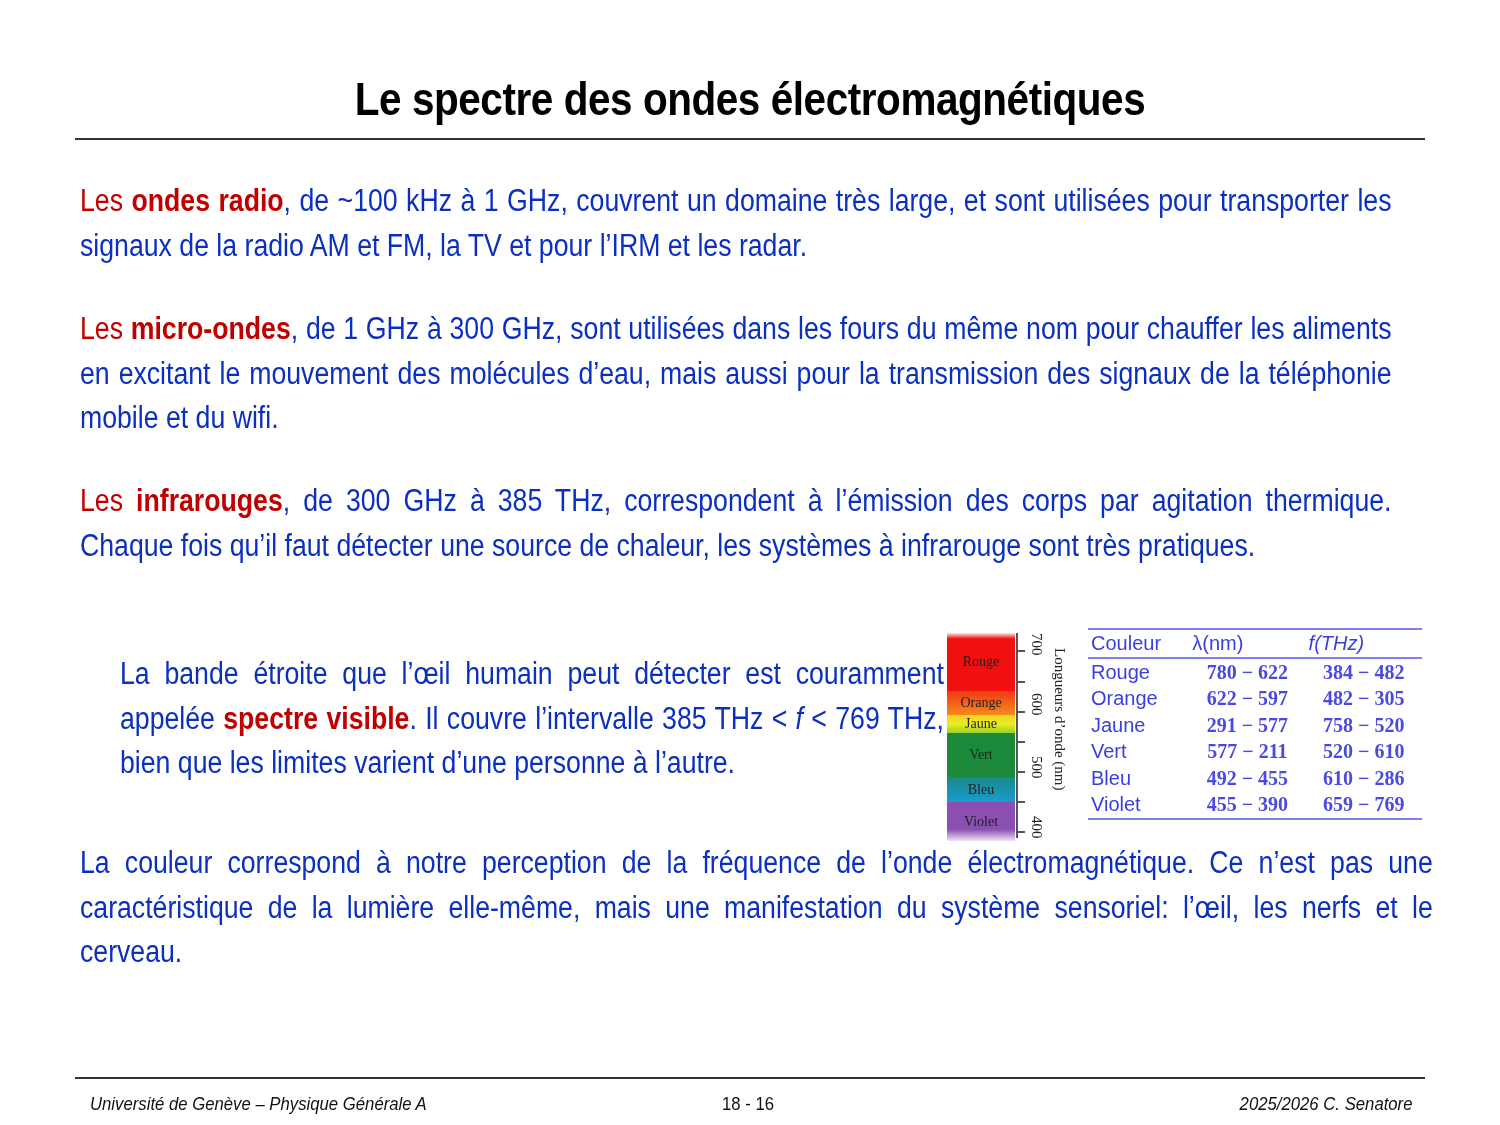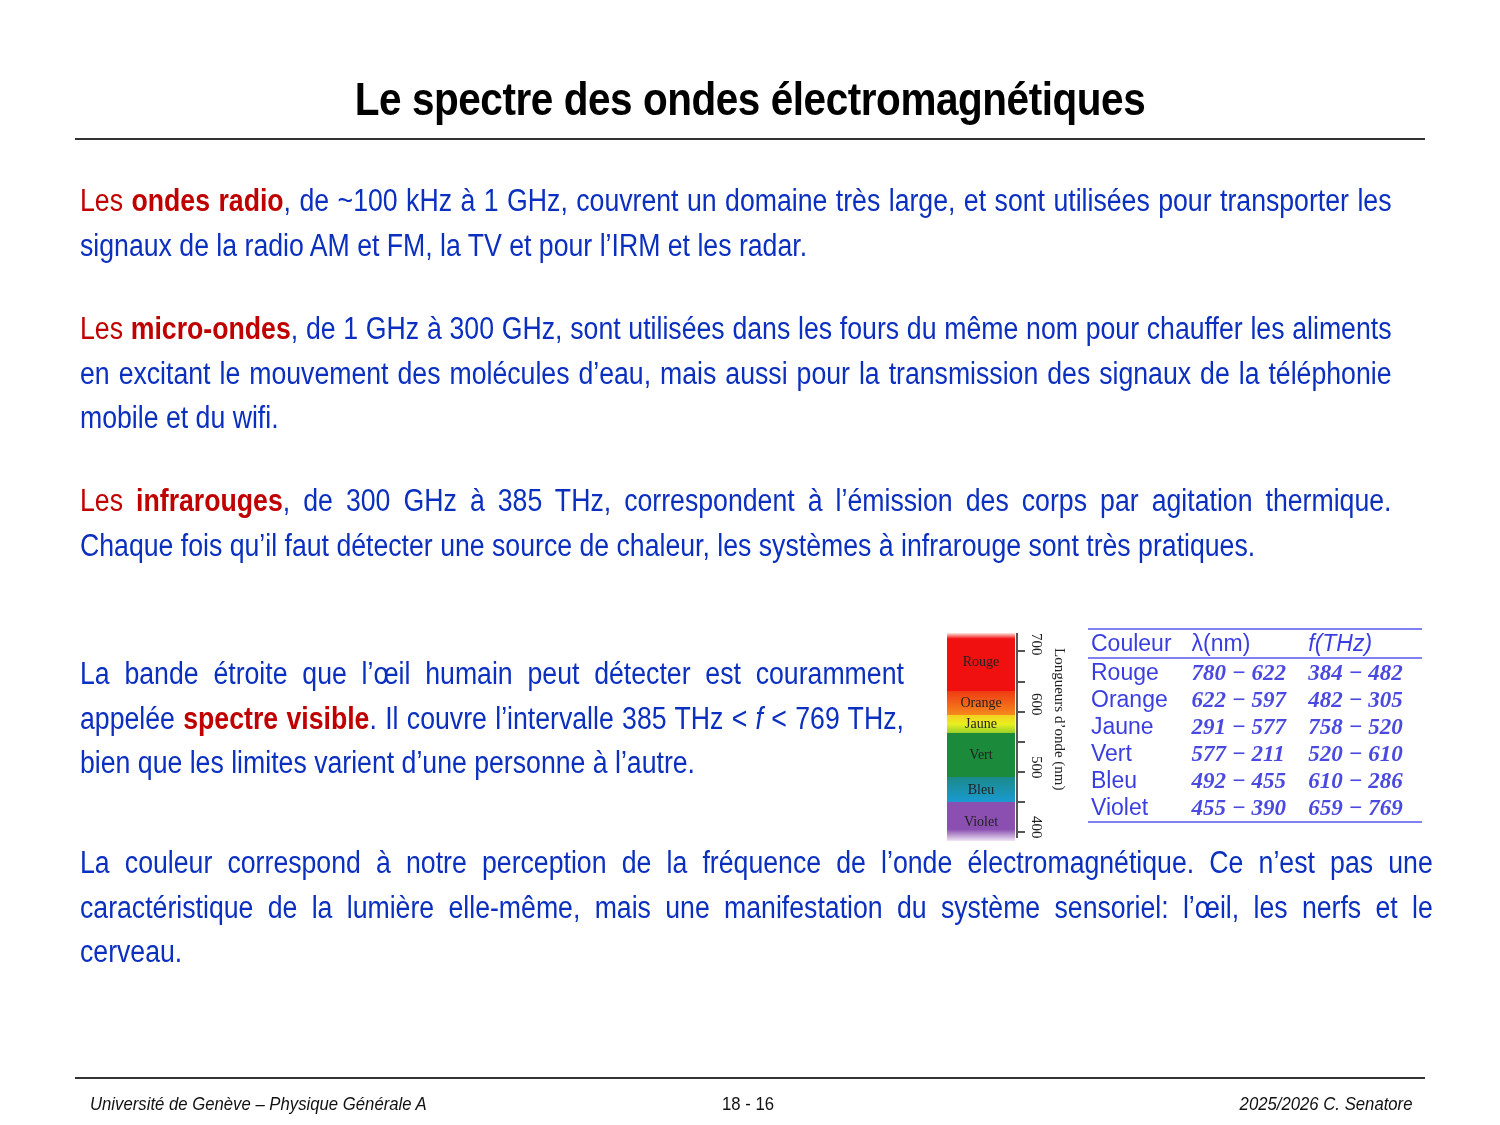--- a/index.html
+++ b/index.html
@@ -14,40 +14,40 @@
     position: absolute; left: 80px; color: #0b2fbf; font-size: 31px; line-height: 44.5px;
     text-align: justify; text-align-last: left;
   }
   .para .inner { display: block; transform: scaleX(0.86); transform-origin: left top; }
   .red { color: #c00000; }
   .b { font-weight: bold; }
   .i { font-style: italic; }
   #p1 { top: 179px; width: 1525px; }
   #p2 { top: 307px; width: 1525px; }
   #p3 { top: 479px; width: 1525px; }
-  #p4 { top: 652px; width: 958px; }
+  #p4 { top: 652px; width: 958px; margin-left: 40px; }
   #p5 { top: 841px; width: 1573px; }
 
   
   .spectrum { position: absolute; left: 947px; top: 633px; width: 72px; height: 208px; }
   .band { position: absolute; left: 0; width: 68px; display: flex; align-items: center; justify-content: center;
     font-family: "Liberation Serif", serif; font-size: 14px; color: #222; }
   .axis { position: absolute; left: 1016px; top: 633px; width: 2px; height: 205px; background: #555; }
   .tick { position: absolute; left: 1016px; width: 9px; height: 1.5px; background: #555; }
   .tick-label { position: absolute; left: 1025px; font-family: "Liberation Serif", serif; font-size: 15px; color: #222;
     transform: rotate(90deg); transform-origin: left top; }
   .axis-title { position: absolute; left: 1068px; top: 648px; font-family: "Liberation Serif", serif; font-size: 15px; color: #222;
     transform: rotate(90deg); transform-origin: left top; white-space: nowrap; }
 
   
   .ctable { position: absolute; left: 1088px; top: 628px; width: 334px; border-collapse: collapse; }
-  .ctable th, .ctable td { padding: 0 3px; height: 26.5px; color: #3a3ee0; font-size: 23px; white-space: nowrap; }
+  .ctable th, .ctable td { padding: 0 3px; height: 26.5px; color: #3a3ee0; font-size: 20px; white-space: nowrap; }
   .ctable th { font-family: "Liberation Sans", sans-serif; font-weight: normal; border-top: 2px solid #8080f0; border-bottom: 2px solid #8080f0; height: 27px; }
   .ctable td.name { font-family: "Liberation Sans", sans-serif; text-align: left; }
-  .ctable td.num { font-family: "Liberation Serif", serif; font-weight: bold; text-align: left; color: #4a4ae0; font-style: italic; }
+  .ctable td.num { font-family: "Liberation Serif", serif; font-weight: bold; text-align: center; color: #4a4ae0; }
   .ctable tr:last-child td { border-bottom: 2px solid #8080f0; }
 
   .foot-rule { position: absolute; left: 75px; top: 1077px; width: 1350px; height: 2px; background: #333; }
   .foot { position: absolute; top: 1093px; font-size: 19px; color: #111; transform: scaleX(0.88); }
   .foot-left { left: 90px; font-style: italic; transform-origin: left top; }
   .foot-center { left: 722px; transform-origin: left top; }
   .foot-right { right: 88px; font-style: italic; transform-origin: right top; }
 </style>
 </head>
 <body>

